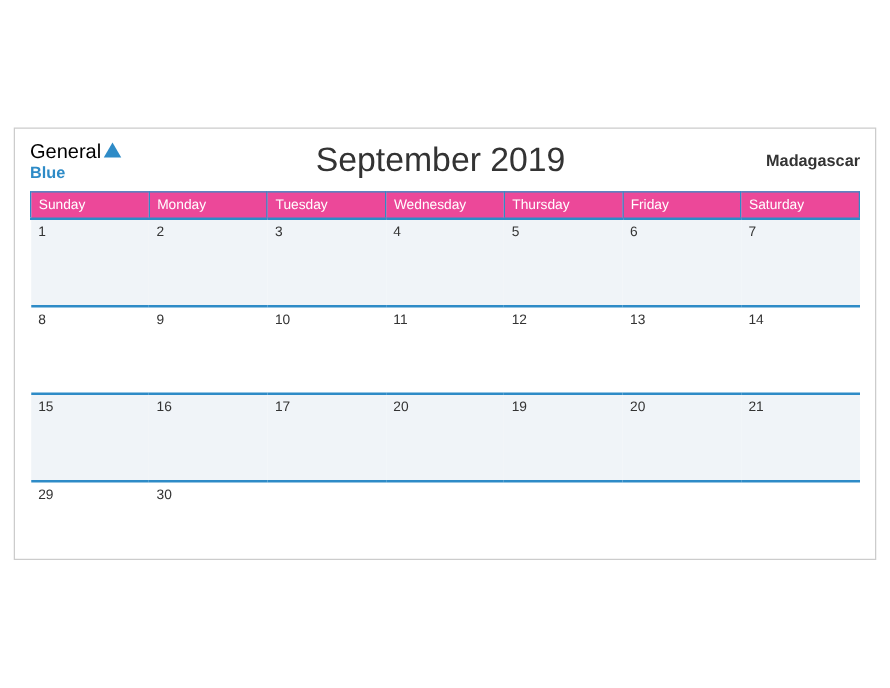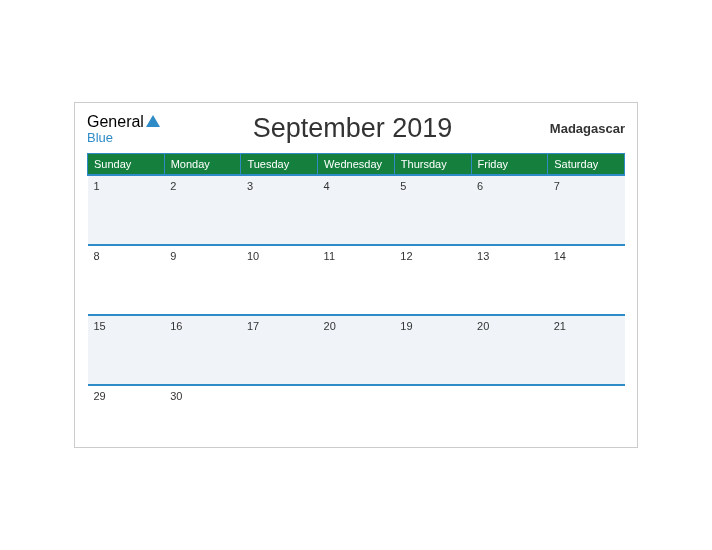--- a/index.html
+++ b/index.html
@@ -6,21 +6,21 @@
     body {
       width: 712px;
       height: 550px;
       background: #fff;
       font-family: Arial, sans-serif;
       display: flex;
       align-items: center;
       justify-content: center;
     }
     .calendar-container {
-      width: 564px;
+      width: 690px;
       background: #fff;
       border: 1px solid #ccc;
       padding: 10px 12px 12px 12px;
     }
     .header {
       display: flex;
       align-items: center;
       justify-content: space-between;
       margin-bottom: 8px;
     }
@@ -53,21 +53,21 @@
       color: #333;
       text-align: right;
       min-width: 80px;
       font-weight: bold;
     }
     .calendar-table {
       width: 100%;
       border-collapse: collapse;
     }
     .calendar-table thead tr {
-      background-color: #15803d;
+      background-color: #ec4899;
       margin-top: 43px;
     }
     .calendar-table thead th {
       color: #fff;
       font-size: 11px;
       font-weight: normal;
       padding: 4px 6px;
       text-align: left;
       border: 1px solid #2e8bc7;
     }
@@ -101,21 +101,21 @@
   </style>
 </head>
 <body>
 
 <div class="calendar-container">
   <div class="header">
     <div class="logo">
       <span>
         <span>General</span><span class="logo-icon"></span>
       </span>
-      <span style="color:#2e8bc7;font-weight:normal;font-size:13px;">Blue</span>
+      <span style="color:#2e8bc7;font-weight:bold;font-size:13px;">Blue</span>
     </div>
     <div class="title">September 2019</div>
     <div class="country">Madagascar</div>
   </div>
   <table class="calendar-table">
     <thead>
       <tr>
           <th>Sunday</th>
           <th>Monday</th>
           <th>Tuesday</th>

